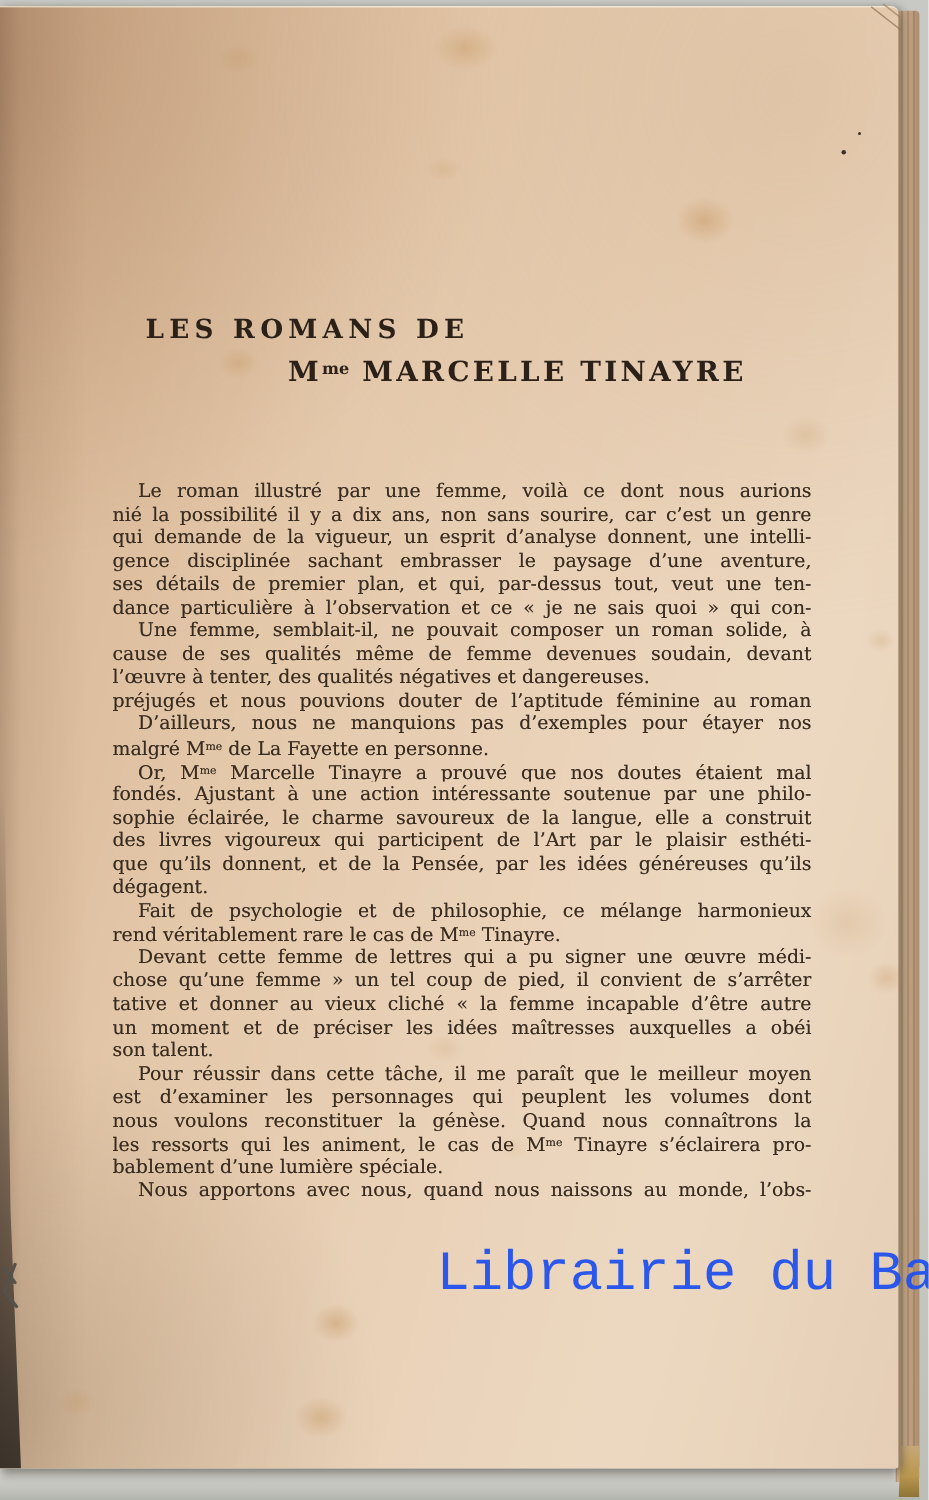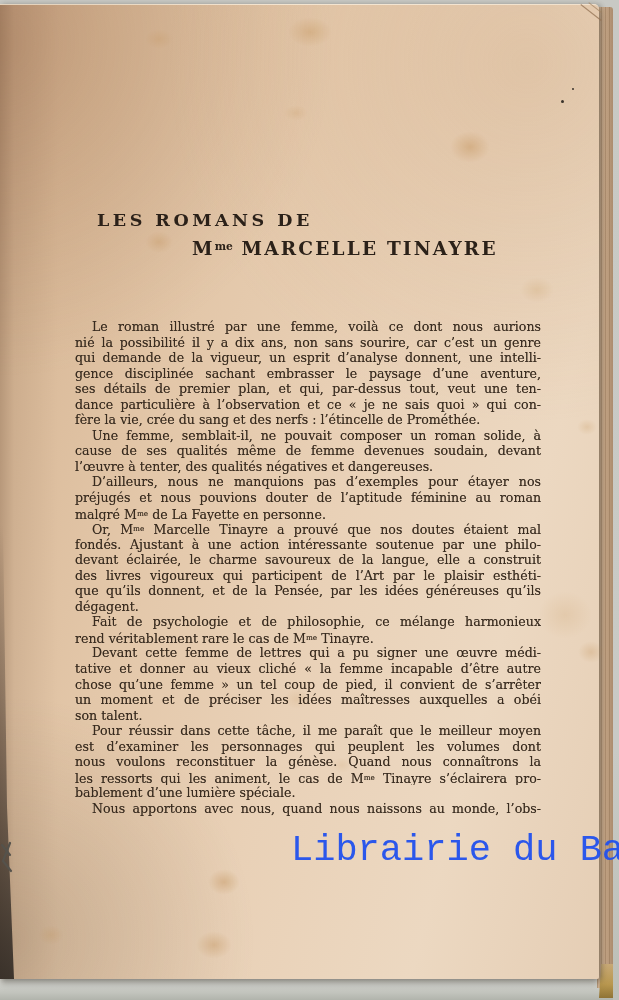--- a/index.html
+++ b/index.html
@@ -120,48 +120,47 @@
   <div class="title-l2">M<sup class="sup">me</sup> MARCELLE TINAYRE</div>
 
   <div class="body-text" id="body-text">
       <div class="para">
         <div class="line first">Le roman  illustré par une  femme, voilà ce dont nous aurions</div>
         <div class="line">nié la possibilité il y a dix ans, non sans sourire, car c’est un genre</div>
         <div class="line">qui demande de la  vigueur, un esprit d’analyse donnent, une intelli-</div>
         <div class="line">gence disciplinée  sachant embrasser  le  paysage d’une aventure,</div>
         <div class="line">ses détails  de premier plan, et qui, par-dessus tout,  veut une  ten-</div>
         <div class="line">dance particulière  à  l’observation et ce « je ne sais quoi » qui con-</div>
-        <div class="line last">fère la vie, crée du sang et des nerfs :  l’étincelle de Prométhée.</div>
       </div>
       <div class="para">
         <div class="line first">Une femme,  semblait-il, ne pouvait composer un roman solide,  à</div>
         <div class="line">cause de  ses  qualités  même de femme devenues soudain,  devant</div>
         <div class="line last">l’œuvre à tenter,  des qualités négatives et dangereuses.</div>
       </div>
       <div class="para">
+        <div class="line">préjugés et nous pouvions douter de l’aptitude féminine au roman</div>
         <div class="line first">D’ailleurs, nous ne manquions pas d’exemples  pour étayer  nos</div>
-        <div class="line">préjugés et nous pouvions douter de l’aptitude féminine au roman</div>
         <div class="line last">malgré M<sup class="sup">me</sup> de La Fayette en  personne.</div>
       </div>
       <div class="para">
         <div class="line first">Or, M<sup class="sup">me</sup> Marcelle Tinayre a  prouvé que nos doutes  étaient  mal</div>
         <div class="line">fondés. Ajustant à une action intéressante soutenue par une philo-</div>
-        <div class="line">devant éclairée, le charme savoureux de la langue, elle a  construit</div>
+        <div class="line">sophie éclairée, le charme savoureux de la langue, elle a  construit</div>
         <div class="line">des livres  vigoureux qui participent de l’Art par le plaisir  esthéti-</div>
         <div class="line">que qu’ils donnent, et de la Pensée, par les idées généreuses  qu’ils</div>
         <div class="line last">dégagent.</div>
       </div>
       <div class="para">
         <div class="line first">Fait de  psychologie et de philosophie,  ce mélange harmonieux</div>
         <div class="line last">rend véritablement rare le cas de M<sup class="sup">me</sup> Tinayre.</div>
       </div>
       <div class="para">
         <div class="line first">Devant cette femme de lettres qui a  pu signer une œuvre médi-</div>
+        <div class="line">chose qu’une femme » un tel coup de pied, il convient de  s’arrêter</div>
         <div class="line">tative  et donner au vieux  cliché « la femme incapable d’être autre</div>
-        <div class="line">chose qu’une femme » un tel coup de pied, il convient de  s’arrêter</div>
         <div class="line">un moment et  de préciser  les idées maîtresses  auxquelles  a obéi</div>
         <div class="line last">son talent.</div>
       </div>
       <div class="para">
         <div class="line first">Pour réussir dans cette tâche, il me paraît que le meilleur moyen</div>
         <div class="line">est  d’examiner  les  personnages  qui  peuplent  les  volumes  dont</div>
         <div class="line">nous voulons  reconstituer  la  génèse. Quand  nous  connaîtrons  la</div>
         <div class="line">les ressorts qui les animent, le cas de M<sup class="sup">me</sup> Tinayre s’éclairera pro-</div>
         <div class="line last">bablement d’une lumière spéciale.</div>
       </div>

